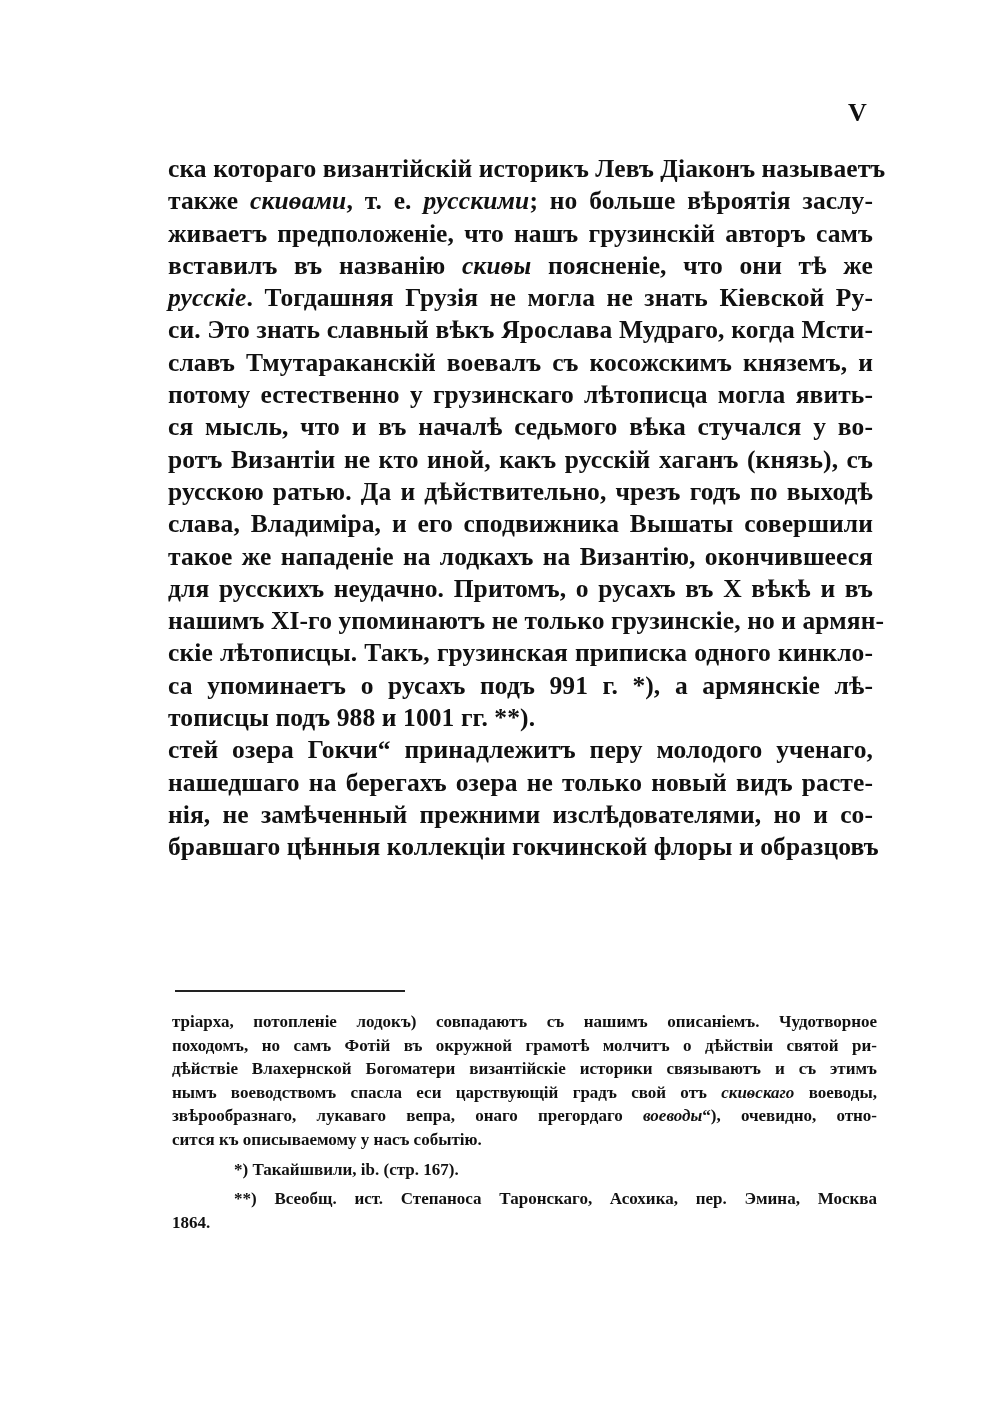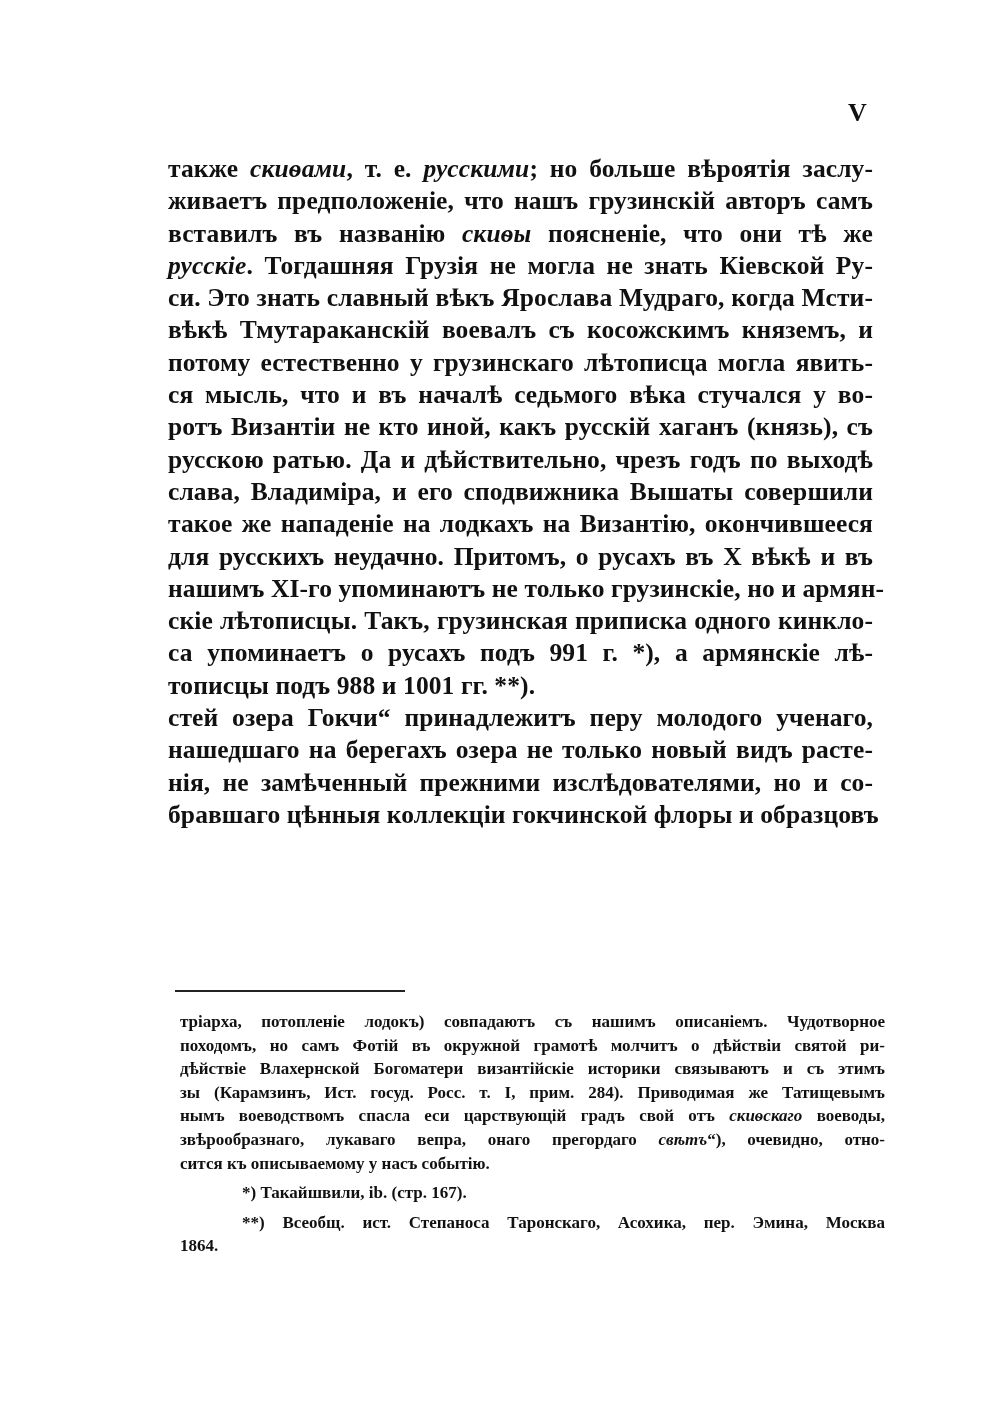--- a/index.html
+++ b/index.html
@@ -50,21 +50,21 @@
       position: absolute;
       top: 990px;
       left: 175px;
       width: 230px;
       height: 2px;
       background: #222;
     }
     .footnotes {
       position: absolute;
       top: 1010px;
-      left: 180px;
+      left: 172px;
       width: 705px;
     }
     .fn-line {
       font-size: 17px;
       line-height: 23.6px;
       height: 23.6px;
       white-space: nowrap;
       text-align: justify;
       text-align-last: justify;
       font-weight: bold;
@@ -72,26 +72,27 @@
     .fn-line.last { text-align-last: left; }
     .fn-line.indent { padding-left: 62px; }
     .fn-gap { height: 6px; }
   </style>
 </head>
 <body>
 
 <div class="page-number">V</div>
 
 <div class="main-text" id="main-text">
+    <div class="main-line">ска котораго византійскій историкъ Левъ Діаконъ называетъ</div>
     <div class="main-line">также <i>скиѳами</i>, т. е. <i>русскими</i>; но больше вѣроятія заслу-</div>
     <div class="main-line">живаетъ предположеніе, что нашъ грузинскій авторъ самъ</div>
     <div class="main-line">вставилъ въ названію <i>скиѳы</i> поясненіе, что они тѣ же</div>
     <div class="main-line"><i>русскіе</i>. Тогдашняя Грузія не могла не знать Кіевской Ру-</div>
     <div class="main-line">си. Это знать славный вѣкъ Ярослава Мудраго, когда Мсти-</div>
-    <div class="main-line">вѣкѣ Тмутараканскій воевалъ съ косожскимъ княземъ, и</div>
+    <div class="main-line">славъ Тмутараканскій воевалъ съ косожскимъ княземъ, и</div>
     <div class="main-line">потому естественно у грузинскаго лѣтописца могла явить-</div>
     <div class="main-line">ся мысль, что и въ началѣ седьмого вѣка стучался у во-</div>
     <div class="main-line">ротъ Византіи не кто иной, какъ русскій хаганъ (князь), съ</div>
     <div class="main-line">русскою ратью. Да и дѣйствительно, чрезъ годъ по выходѣ</div>
     <div class="main-line">слава, Владиміра, и его сподвижника Вышаты совершили</div>
     <div class="main-line">такое же нападеніе на лодкахъ на Византію, окончившееся</div>
     <div class="main-line">для русскихъ неудачно. Притомъ, о русахъ въ X вѣкѣ и въ</div>
     <div class="main-line">нашимъ XI-го упоминаютъ не только грузинскіе, но и армян-</div>
     <div class="main-line">скіе лѣтописцы. Такъ, грузинская приписка одного кинкло-</div>
     <div class="main-line">са упоминаетъ о русахъ подъ 991 г. *), а армянскіе лѣ-</div>
@@ -102,23 +103,22 @@
     <div class="main-line">бравшаго цѣнныя коллекціи гокчинской флоры и образцовъ</div>
   </div>
 
 <div class="footnote-rule"></div>
 
 <div class="footnotes">
   <div id="fn-continuation">
       <div class="fn-line">тріарха, потопленіе лодокъ) совпадаютъ съ нашимъ описаніемъ. Чудотворное</div>
       <div class="fn-line">походомъ, но самъ Фотій въ окружной грамотѣ молчитъ о дѣйствіи святой ри-</div>
       <div class="fn-line">дѣйствіе Влахернской Богоматери византійскіе историки связываютъ и съ этимъ</div>
-      <div class="fn-line">зы (Карамзинъ, Ист. госуд. Росс. т. I, прим. 284). Приводимая же Татищевымъ</div>
       <div class="fn-line">нымъ воеводствомъ спасла еси царствующій градъ свой отъ <i>скиѳскаго</i> воеводы,</div>
-      <div class="fn-line">звѣрообразнаго, лукаваго вепра, онаго прегордаго <i>свѣтъ</i>“), очевидно, отно-</div>
+      <div class="fn-line">звѣрообразнаго, лукаваго вепра, онаго прегордаго <i>воеводы</i>“), очевидно, отно-</div>
       <div class="fn-line last">сится къ описываемому у насъ событію.</div>
     </div>
   <div class="fn-gap"></div>
   <div class="fn-line indent last">*) Такайшвили, ib. (стр. 167).</div>
   <div class="fn-gap"></div>
   <div class="fn-line indent">**) Всеобщ. ист. Степаноса Таронскаго, Асохика, пер. Эмина, Москва</div>
   <div class="fn-line last">1864.</div>
 </div>
 
 </body></html>

